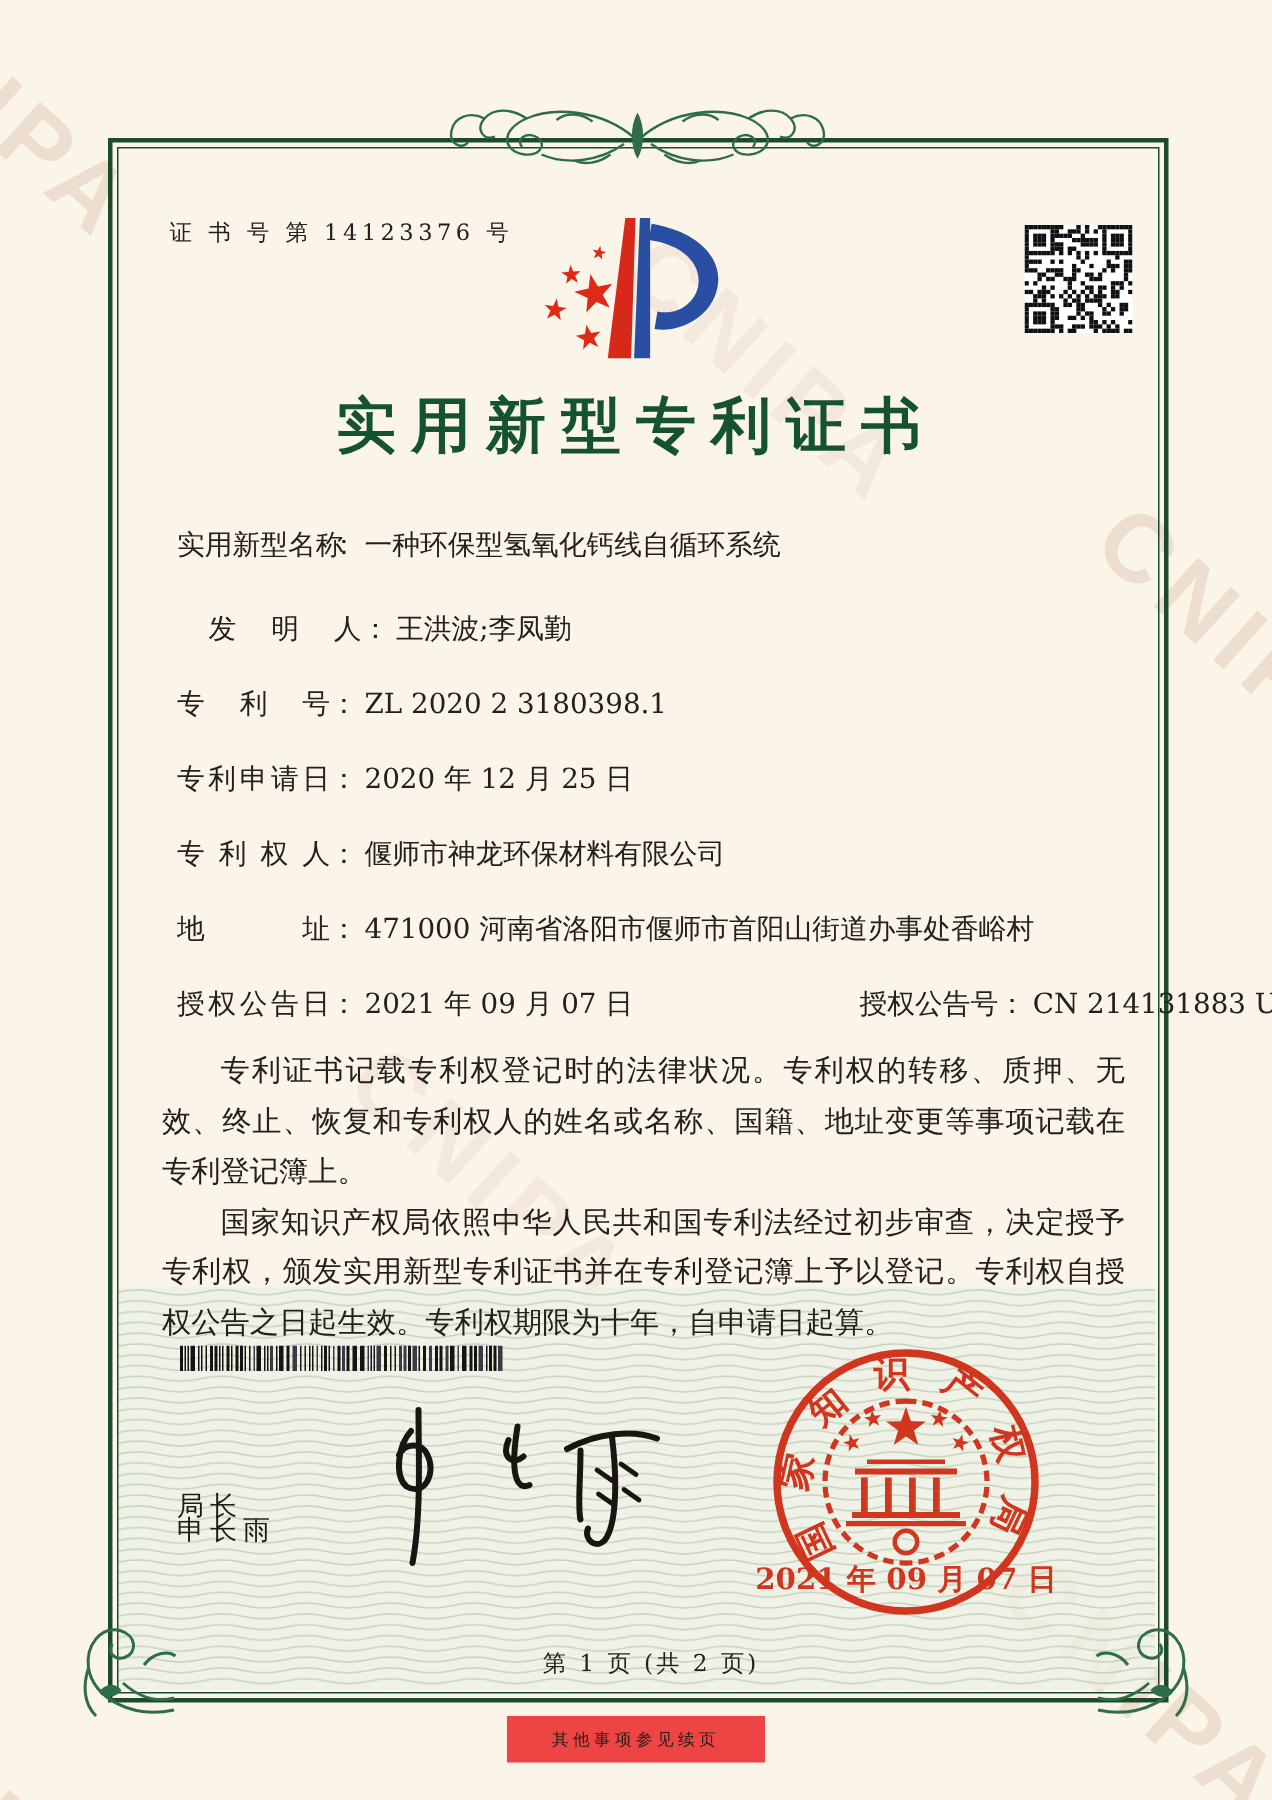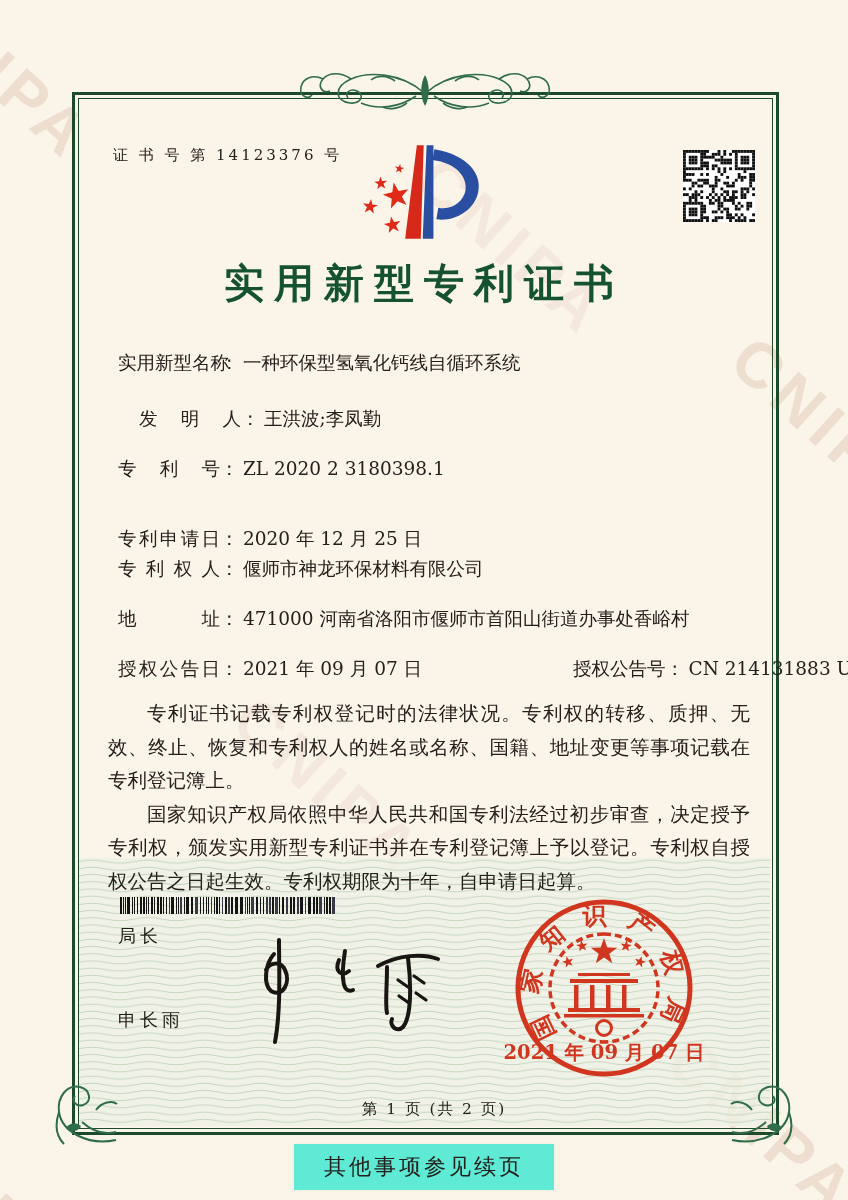--- a/index.html
+++ b/index.html
@@ -24,22 +24,22 @@
   .fpair2{position:absolute;left:455px;top:0;}
   .paras{position:absolute;left:108px;top:697px;width:642px;font-size:19.5px;line-height:33.5px;
          text-align:justify;z-index:4;}
   .paras p{margin:0;text-indent:2em;}
   .barcode{position:absolute;left:120px;top:897px;z-index:4;}
   .signer{position:absolute;left:118px;z-index:4;font-family:"Liberation Sans","DejaVu Sans",sans-serif;
           font-size:18px;letter-spacing:4px;color:#1f1c18;}
   .sig{position:absolute;left:250px;top:934px;z-index:4;}
   .seal{position:absolute;left:512px;top:896px;z-index:5;opacity:.95;}
   .pageno{position:absolute;left:0;right:0;top:1099px;text-align:center;font-size:15.5px;letter-spacing:2px;z-index:4;margin-left:20px;}
-  .note{position:absolute;left:50%;transform:translateX(-50%);top:1144px;background:#5eead4;
-        padding:8px 30px;font-size:22px;letter-spacing:3px;z-index:4;box-shadow:0 0 2px rgba(0,0,0,.06);}
+  .note{position:absolute;left:50%;transform:translateX(-50%);top:1144px;background:#ef4444;
+        padding:8px 30px;font-size:11px;letter-spacing:3px;z-index:4;box-shadow:0 0 2px rgba(0,0,0,.06);}
   .ornament-top{position:absolute;left:295px;top:69px;z-index:4;}
   .corner-fl{position:absolute;z-index:4;}
 </style>
 </head>
 <body>
 
 <div class="page">
 
   <div class="wm" style="left:-64px;top:-34px;">CNIPA</div>
   <div class="wm faint" style="left:452px;top:142px;">CNIPA</div>
@@ -413,21 +413,21 @@
 
   <div class="frow" style="top:350px;">
     <span class="flabel">实用新型名称</span><span class="fcolon">：</span><span class="fval">一种环保型氢氧化钙线自循环系统</span>
   </div>
   <div class="frow" style="top:406px;margin-left:21px;">
     <span class="flabel">发明人</span><span class="fcolon">：</span><span class="fval">王洪波;李凤勤</span>
   </div>
   <div class="frow" style="top:456px;">
     <span class="flabel">专利号</span><span class="fcolon">：</span><span class="fval">ZL 2020 2 3180398.1</span>
   </div>
-  <div class="frow" style="top:506px;margin-top:20px;">
+  <div class="frow" style="top:506px;">
     <span class="flabel">专利申请日</span><span class="fcolon">：</span><span class="fval">2020 年 12 月 25 日</span>
   </div>
   <div class="frow" style="top:556px;">
     <span class="flabel">专利权人</span><span class="fcolon">：</span><span class="fval">偃师市神龙环保材料有限公司</span>
   </div>
   <div class="frow" style="top:606px;">
     <span class="flabel">地址</span><span class="fcolon">：</span><span class="fval">471000 河南省洛阳市偃师市首阳山街道办事处香峪村</span>
   </div>
   <div class="frow" style="top:656px;width:640px;">
     <span class="flabel">授权公告日</span><span class="fcolon">：</span><span class="fval">2021 年 09 月 07 日</span>
@@ -502,21 +502,21 @@
       <rect x="188" y="0" width="3" height="17" fill="#141414"></rect>
       <rect x="193" y="0" width="2" height="17" fill="#141414"></rect>
       <rect x="196" y="0" width="2" height="17" fill="#141414"></rect>
       <rect x="199" y="0" width="3" height="17" fill="#3a3a46"></rect>
       <rect x="204" y="0" width="1" height="17" fill="#141414"></rect>
       <rect x="206" y="0" width="2" height="17" fill="#141414"></rect>
       <rect x="209" y="0" width="2" height="17" fill="#141414"></rect>
       <rect x="212" y="0" width="3" height="17" fill="#3a3a46"></rect>
     </svg>
 
-  <div class="signer" style="top:924px;">局长</div>
+  <div class="signer" style="top:992px;">局长</div>
   <div class="signer" style="top:1008px;">申长雨</div>
 
   <svg class="sig" width="205" height="112" viewBox="0 0 205 112">
     <g stroke="#181512" stroke-width="4" fill="none" stroke-linecap="round">
       <path d="M24,20 C15,30 13,50 21,57 C33,64 41,48 35,36 C31,27 20,28 16,36"></path>
       <path d="M29,6 C29,36 31,76 25,108"></path>
       <path d="M89,26 C84,38 92,43 99,37"></path>
       <path d="M95,17 C90,48 94,60 103,56"></path>
       <path d="M128,32 C148,21 172,19 188,25"></path>
       <path d="M158,24 C161,48 162,82 153,93 C147,99 139,92 142,85"></path>

